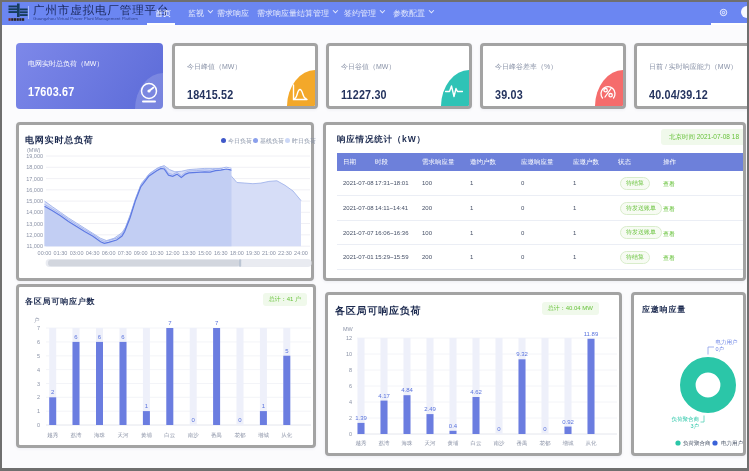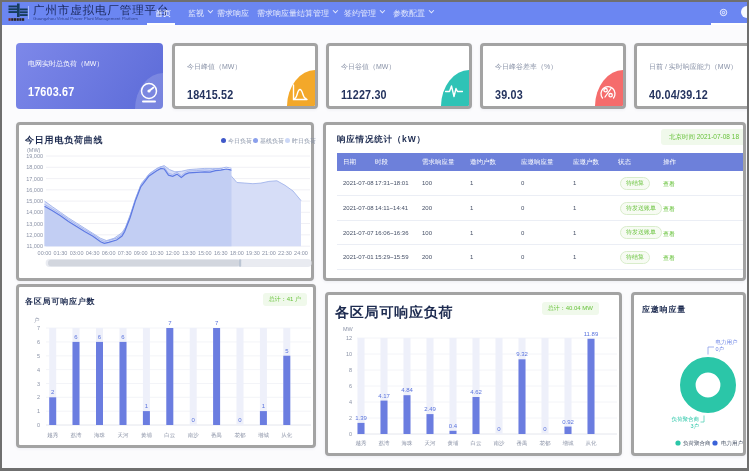--- a/index.html
+++ b/index.html
@@ -110,21 +110,21 @@
       <circle cx="10.6" cy="11.2" r="1.7"></circle>
       <path d="M11 4.5 L5 13"></path>
     </g>
   </svg>
 </div>
 <div class="kpi card" style="left:634px;width:146px">
   <div class="lb">日前 / 实时响应能力（MW）</div>
   <div class="vl">40.04/39.12</div>
 </div>
 <div class="card" style="left:16px;top:122px;width:298px;height:159px">
-  <div class="ttl" style="left:6px;top:9px;font-size:9px">今日用电负荷曲线</div>
+  <div class="ttl" style="left:6px;top:9px;font-size:9px">电网实时总负荷</div>
   <div class="lgi" style="left:202px"><i style="background:#3f58c9"></i>今日负荷</div>
   <div class="lgi" style="left:234px"><i style="background:#8ba0ec"></i>基线负荷</div>
   <div class="lgi" style="left:266px"><i style="background:#ccd8f7"></i>昨日负荷</div>
   <svg class="abs" style="left:0;top:0" width="298" height="159" viewBox="16 122 298 159">
     <g font-family="Liberation Sans" font-size="5.5" fill="#8a92a6">
       <text x="24" y="149">(MW)</text>
       <text x="40" y="155" text-anchor="end">19,000</text>
       <text x="40" y="166.3" text-anchor="end">18,000</text>
       <text x="40" y="177.6" text-anchor="end">17,000</text>
       <text x="40" y="188.8" text-anchor="end">16,000</text>
@@ -303,21 +303,21 @@
         <text x="190.2" y="441.5">南沙</text>
         <text x="213.6" y="441.5">番禺</text>
         <text x="237" y="441.5">花都</text>
         <text x="260.4" y="441.5">增城</text>
         <text x="283.8" y="441.5">从化</text>
     </g>
   </svg>
 </div>
 
 <div class="card" style="left:325px;top:292px;width:297px;height:164px">
-  <div class="ttl" style="left:7px;top:9px;font-size:14px">各区局可响应负荷</div>
+  <div class="ttl" style="left:7px;top:9px;font-size:10px">各区局可响应负荷</div>
   <div class="pill" style="right:20px;top:7px">总计：40.04 MW</div>
   <svg class="abs" style="left:0;top:0" width="297" height="164" viewBox="325 292 297 164">
     <text x="340" y="328" font-size="5.5" fill="#8a92a6">MW</text>
     <g font-size="5.5" fill="#8a92a6" text-anchor="end">
       <text x="349" y="433">0</text>
         <text x="349" y="417">2</text>
         <text x="349" y="401">4</text>
         <text x="349" y="385">6</text>
         <text x="349" y="369">8</text>
         <text x="349" y="353">10</text>

